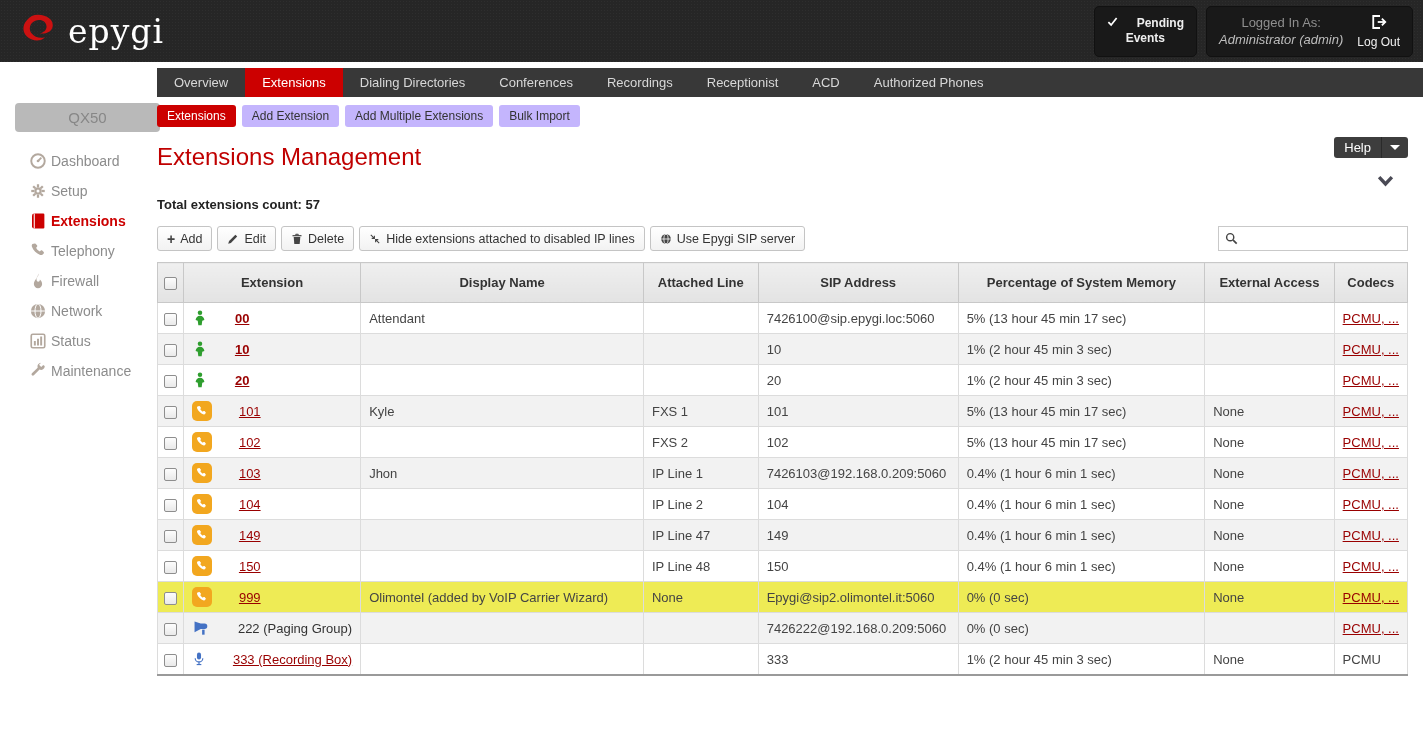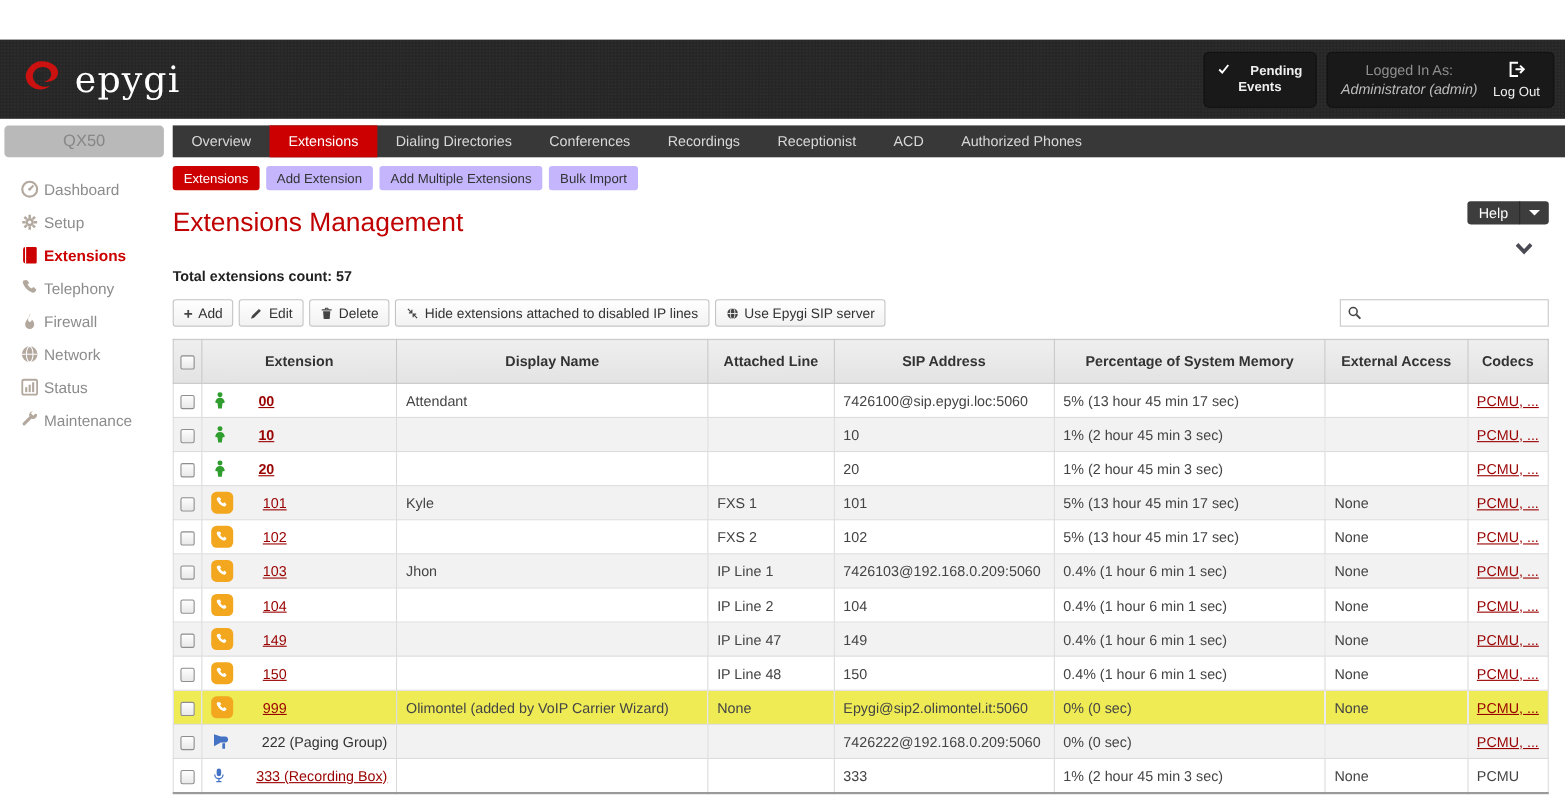--- a/index.html
+++ b/index.html
@@ -1,42 +1,42 @@
 <!DOCTYPE html>
 <html><head>
 <meta charset="utf-8">
 <style>
   * { margin:0; padding:0; box-sizing:border-box; }
   html,body { background:#fff; }
   .screen { position:relative; width:1423px; height:735px; background:#fff;
             font-family:"Liberation Sans", sans-serif; overflow:hidden; }
 
   
-  .topbar { height:72px; background:#262626;
+  .topbar { height:62px; background:#262626;
             background-image:radial-gradient(#2e2e2e 1px, transparent 1px);
             background-size:3px 3px;
             display:flex; align-items:center; justify-content:space-between;
-            padding:0 10px 0 16px;margin-top:36px; }
+            padding:0 10px 0 16px; }
   .logo { display:flex; align-items:center; gap:8px; }
   .logo-text { color:#fff; font-family:"DejaVu Serif", serif; font-size:33px; letter-spacing:1px; }
   .top-right { display:flex; align-items:stretch; gap:9px; }
   .panel { background:#191919; border:1px solid #111; border-radius:5px; }
   .pending-btn { display:flex; flex-direction:column; align-items:center; justify-content:center;
                  padding:6px 12px; color:#efefef; font-size:12px; font-weight:bold; line-height:15px; cursor:pointer; }
   .pending-line1 { display:flex; align-items:center; gap:19px; }
   .session { display:flex; align-items:center; gap:14px; padding:6px 12px; }
   .login-info { text-align:center; line-height:17px; }
   .login-label { color:#8f8f8f; font-size:13px; }
   .login-user  { color:#bdbdbd; font-size:13px; font-style:italic; }
   .logout-btn { display:flex; flex-direction:column; align-items:center; color:#efefef;
                 font-size:12px; cursor:pointer; line-height:15px; }
 
   
   .content { display:flex; margin-top:6px; }
-  .sidebar { width:157px; flex:0 0 157px; padding-left:4px; }
+  .sidebar { width:157px; flex:0 0 157px; padding-left:15px;margin-top:35px; }
   .main { flex:1; min-width:0; }
 
   .device-btn { width:145px; height:29px; background:#b9b9b9; border-radius:4px;
                 color:#878787; font-size:15px; text-align:center; line-height:29px; }
   .nav { margin-top:14px; }
   .nav-item { display:flex; align-items:center; gap:4px; padding:6px 0 6px 14px;
               color:#8c8c8c; font-size:14px; cursor:pointer; }
   .nav-item .nicon { width:18px; height:18px; color:#b3a89e; display:inline-flex; }
   .nav-item.active { color:#cc0000; font-weight:bold; }
   .nav-item.active .nicon { color:#cc0000; }

